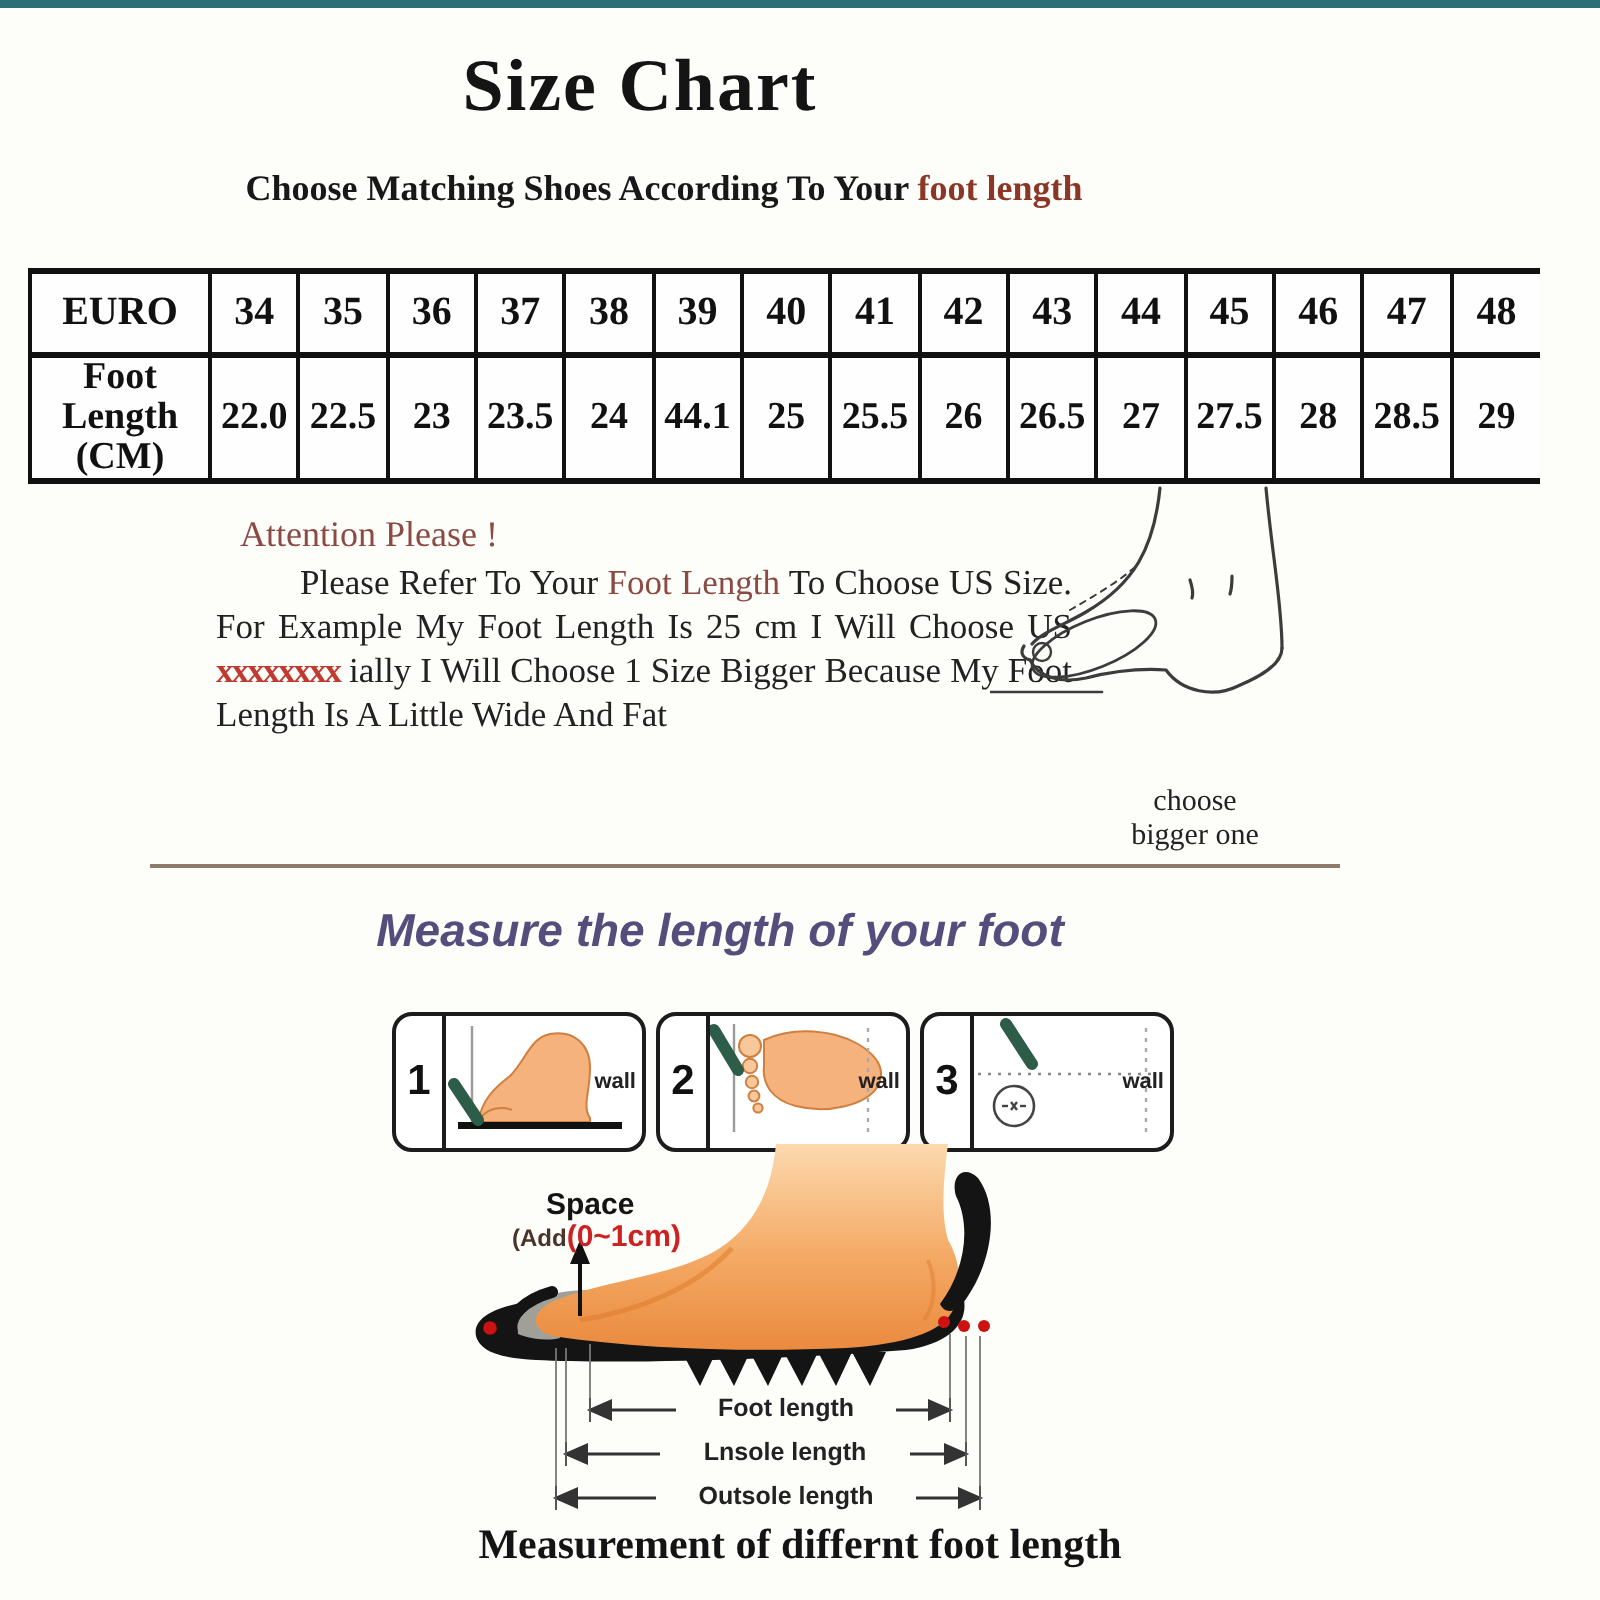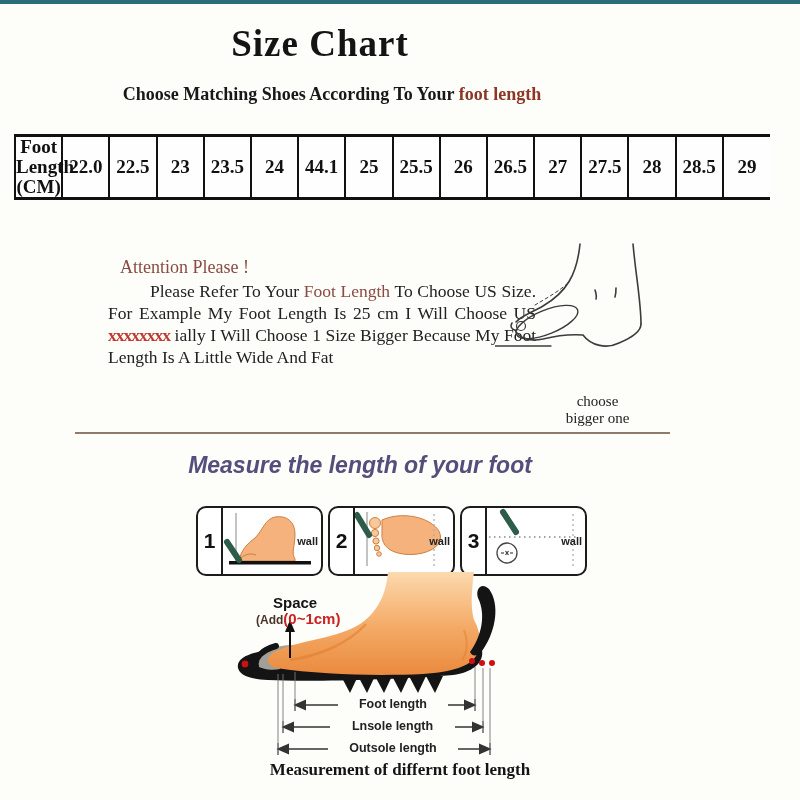--- a/index.html
+++ b/index.html
@@ -61,38 +61,56 @@
   .add-lbl .p1 { font-size:12px; color:#4a342a;text-align:right; }
   .add-lbl .p2 { font-size:15px; color:#cc2222; }
 
   .dim-lbl { position:absolute; font-family:"Liberation Sans", sans-serif; font-weight:bold;
              font-size:12.5px; color:#222; background:#fdfdfa; padding:0 6px; text-align:center; }
   .dim-foot    { left:338px; top:697px; width:110px; }
   .dim-insole  { left:330px; top:719px; width:125px; }
   .dim-outsole { left:328px; top:741px; width:130px; }
 
   .caption { position:absolute; left:0; top:760px; width:800px; text-align:center;
-             font-size:17px; font-weight:bold; color:#141414; }
+             font-size:21px; font-weight:bold; color:#141414; }
 </style>
 </head>
 <body>
 
 <div id="page">
 
   <div class="topbar"></div>
 
   <div class="title">Size Chart</div>
 
   <div class="subtitle">
     <span>Choose Matching Shoes According To Your</span>
     <span class="hl">foot length</span>
   </div>
 
   <table class="sizes">
     <tbody>
+        <tr class="r1">
+      <td style="width:90px">EURO</td>
+      <td>34</td>
+      <td>35</td>
+      <td>36</td>
+      <td>37</td>
+      <td>38</td>
+      <td>39</td>
+      <td>40</td>
+      <td>41</td>
+      <td>42</td>
+      <td>43</td>
+      <td>44</td>
+      <td>45</td>
+      <td>46</td>
+      <td>47</td>
+      <td>48</td>
+    </tr>
     <tr class="r2">
       <td class="lbl">
         <span>Foot</span>
         <span>Length</span>
         <span>(CM)</span>
       </td>
       <td>22.0</td>
       <td>22.5</td>
       <td>23</td>
       <td>23.5</td>

